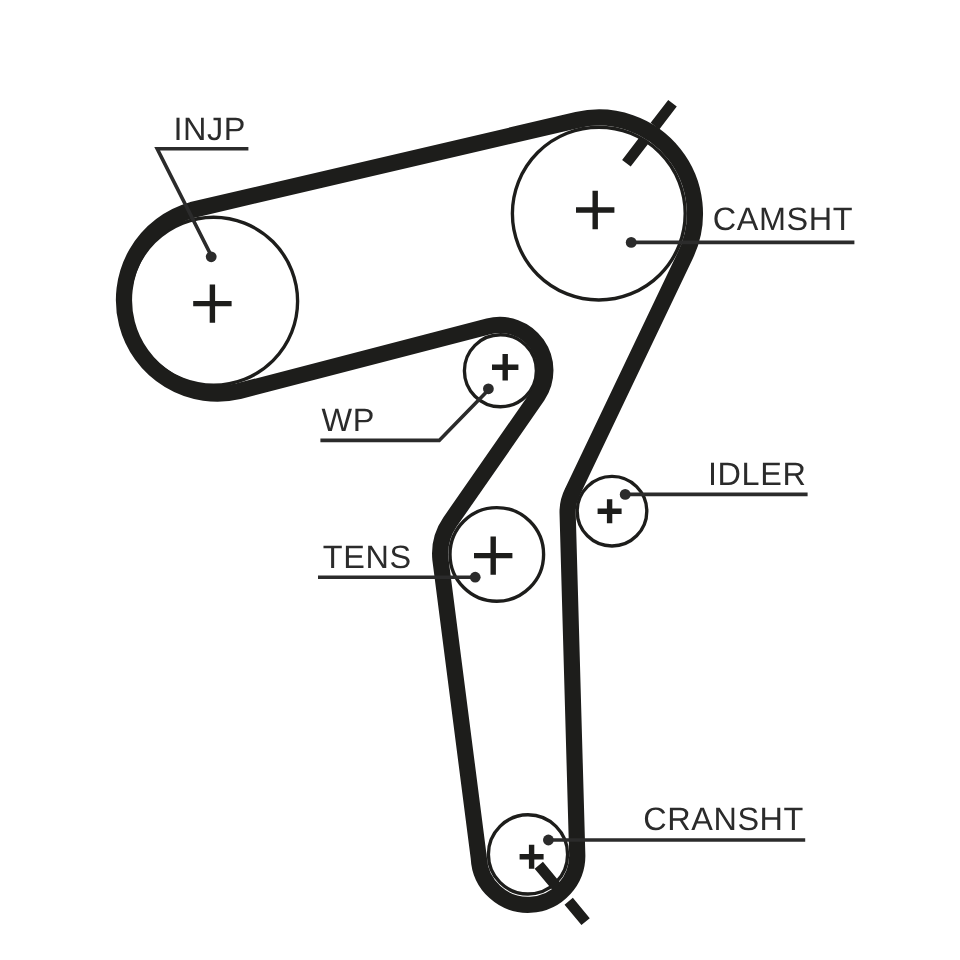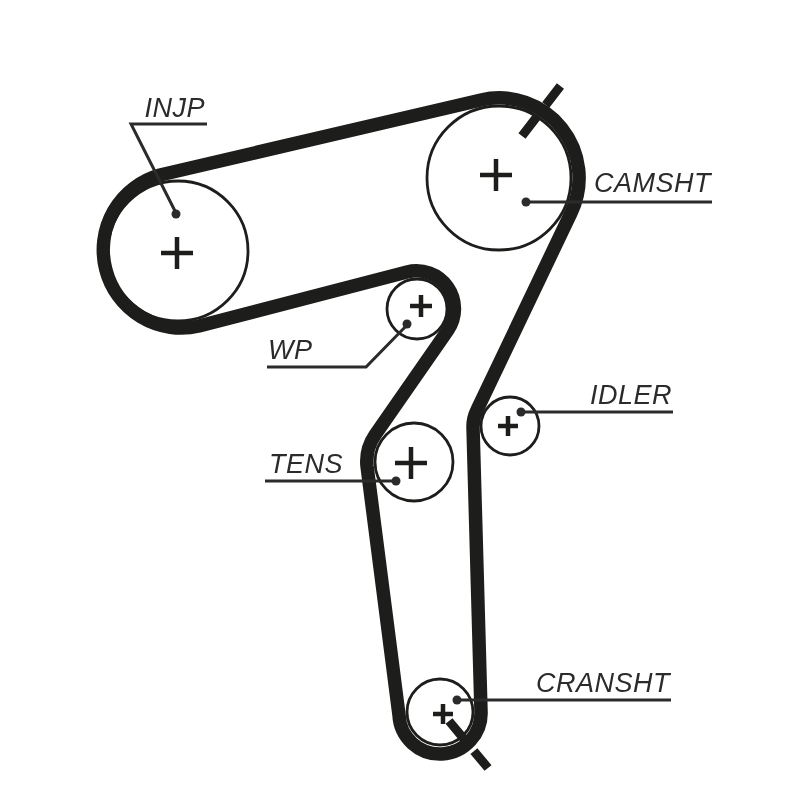--- a/index.html
+++ b/index.html
@@ -6,21 +6,20 @@
     margin: 0;
     padding: 0;
     background: #ffffff;
   }
   .canvas {
     position: relative;
     width: 800px;
     height: 800px;
     background: #ffffff;
     overflow: hidden;
-    font-style: italic;
   }
   svg {
     display: block;
   }
   .pulley-circle {
     fill: none;
     stroke: #1d1d1b;
     stroke-width: 2.8;
   }
   .belt {

